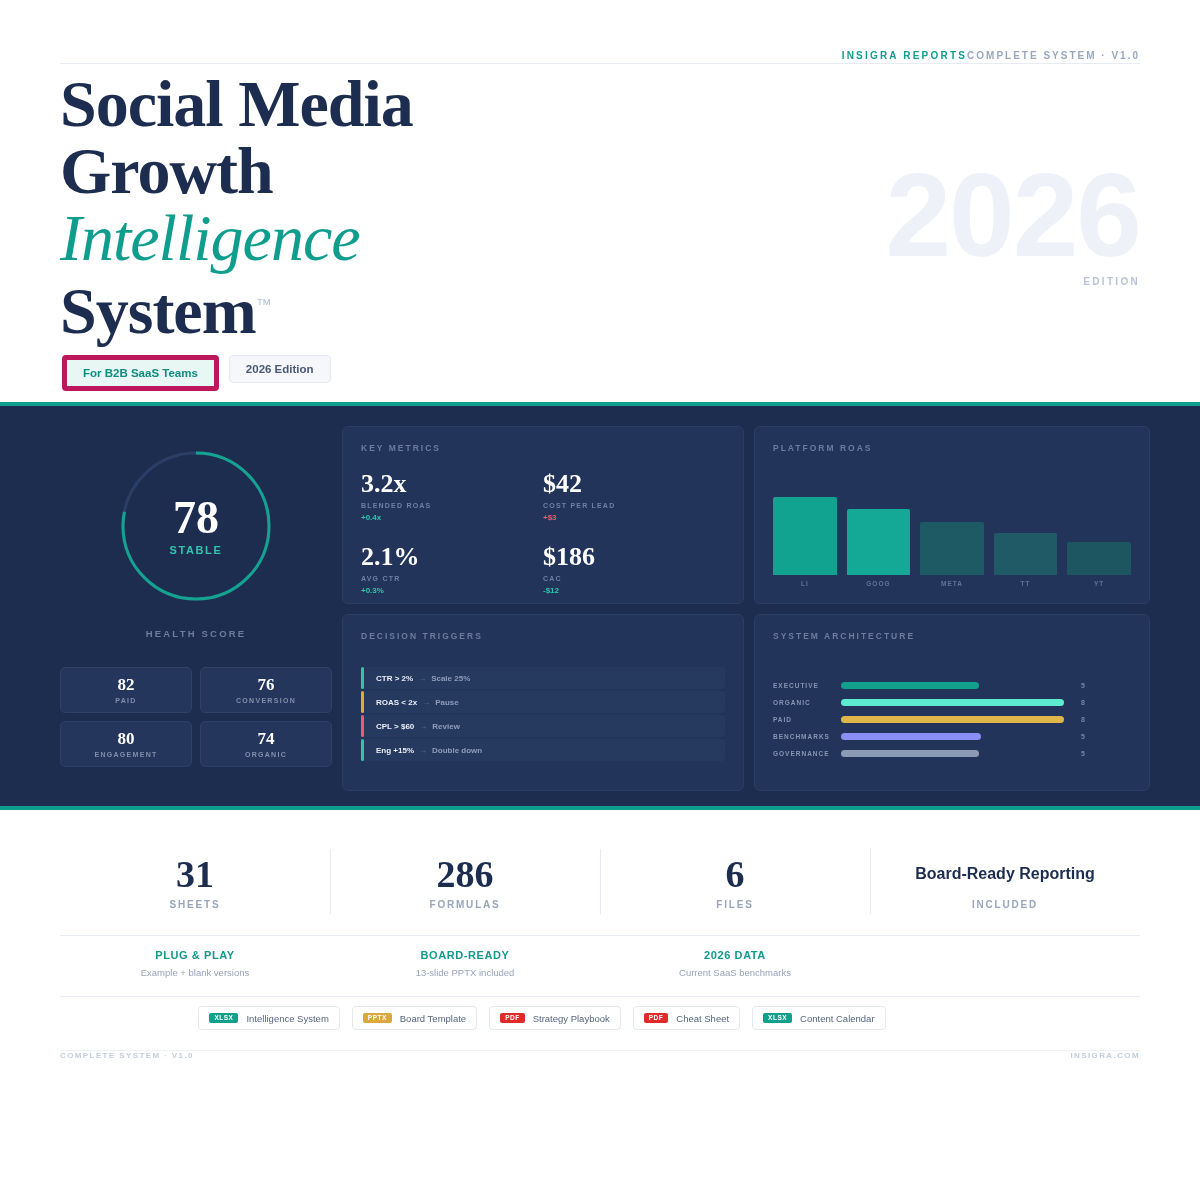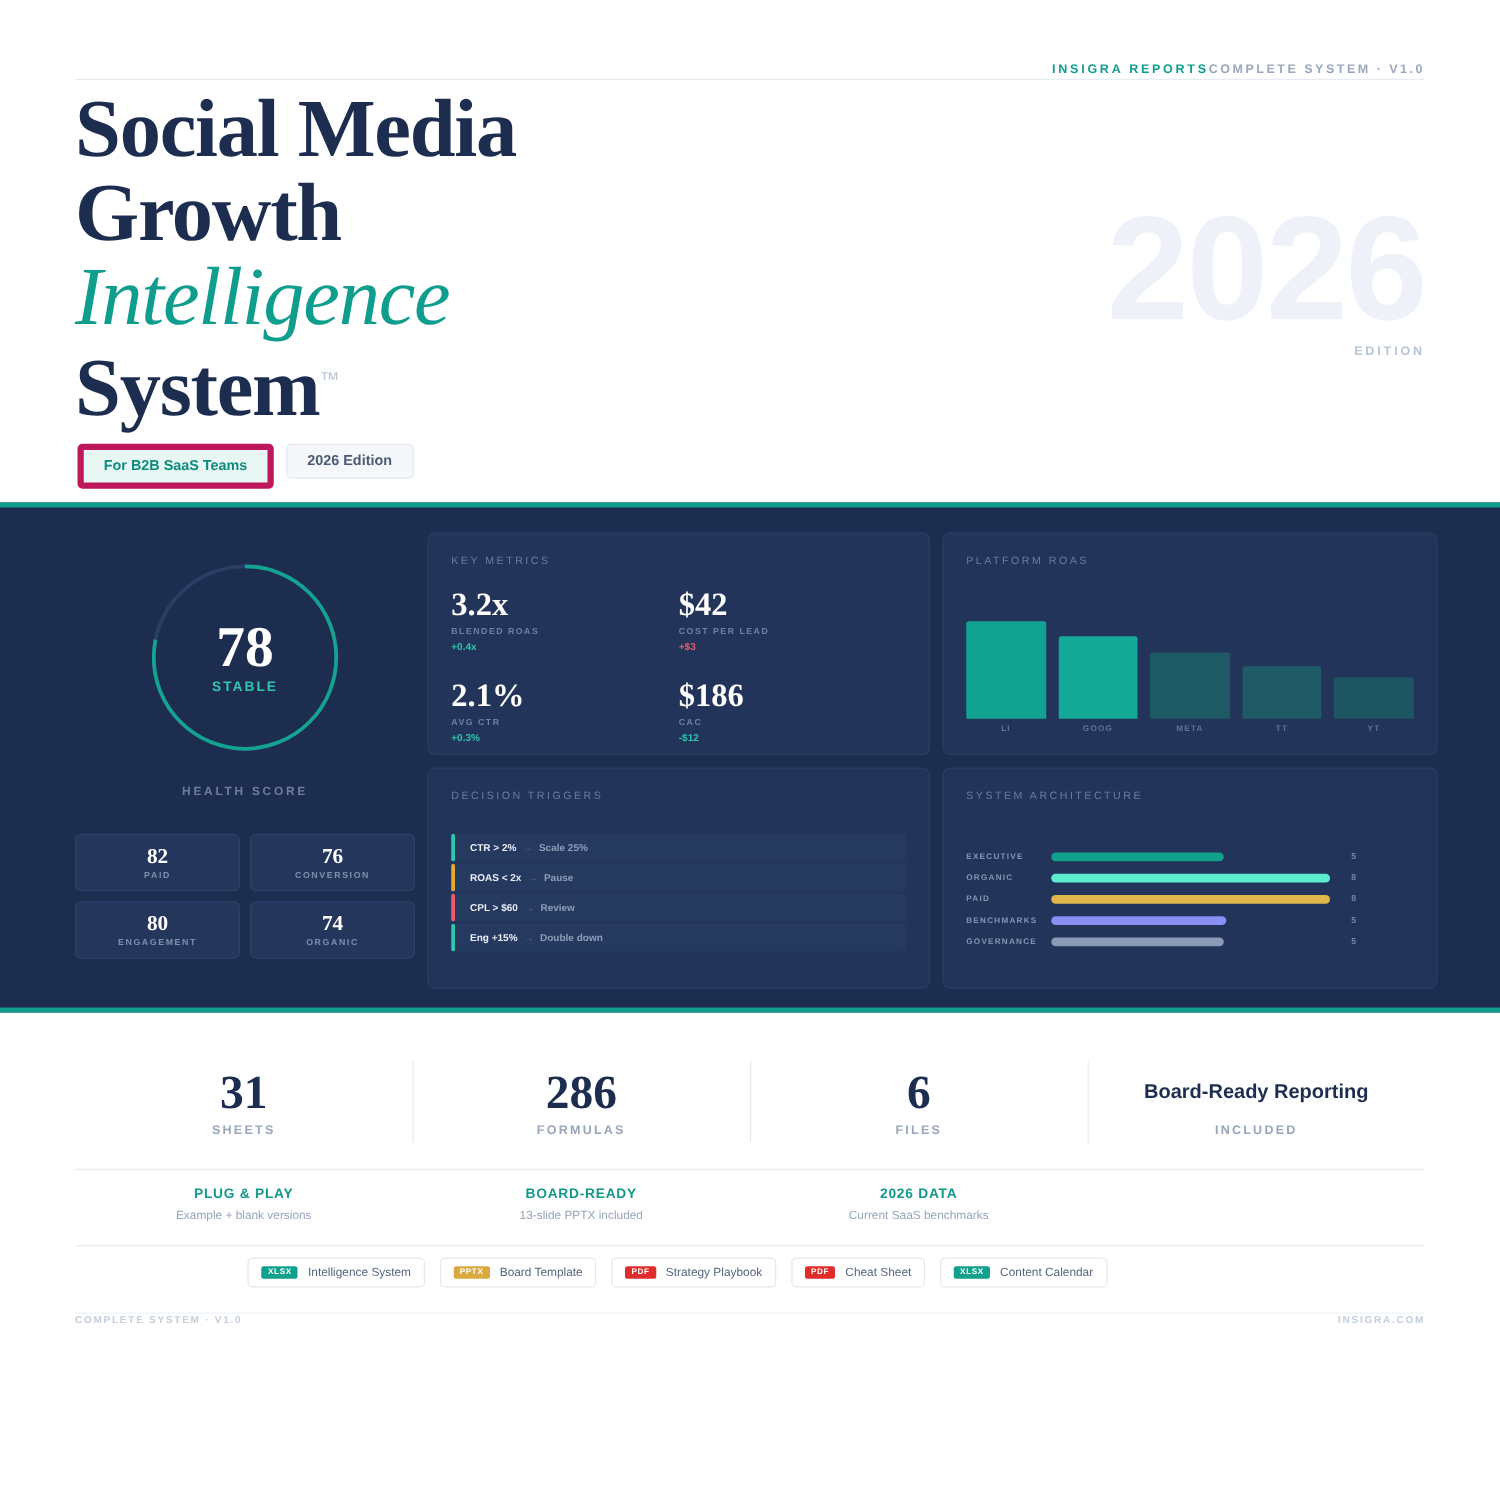--- a/index.html
+++ b/index.html
@@ -120,21 +120,21 @@
     font-size:7px;font-weight:bold;letter-spacing:1.3px;color:#7f8fad;margin-top:3px;
   }
 
   
   .panelcol{display:flex;flex-direction:column;gap:10px;}
   .panel{
     background:#22345a;border:1px solid #2b3e66;border-radius:6px;
     padding:16px 18px;box-sizing:border-box;position:relative;
   }
   .panel-title{
-    font-size:8.5px;font-weight:normal;letter-spacing:2px;color:#6b7c9d;
+    font-size:8.5px;font-weight:bold;letter-spacing:2px;color:#6b7c9d;
   }
   .p-metrics{height:178px;}
   .p-chart{height:178px;}
   .p-trig{height:177px;}
   .p-arch{height:177px;}
 
   .metgrid{
     display:grid;grid-template-columns:1fr 1fr;gap:6px 0;margin-top:16px;
   }
   .met .mv{

